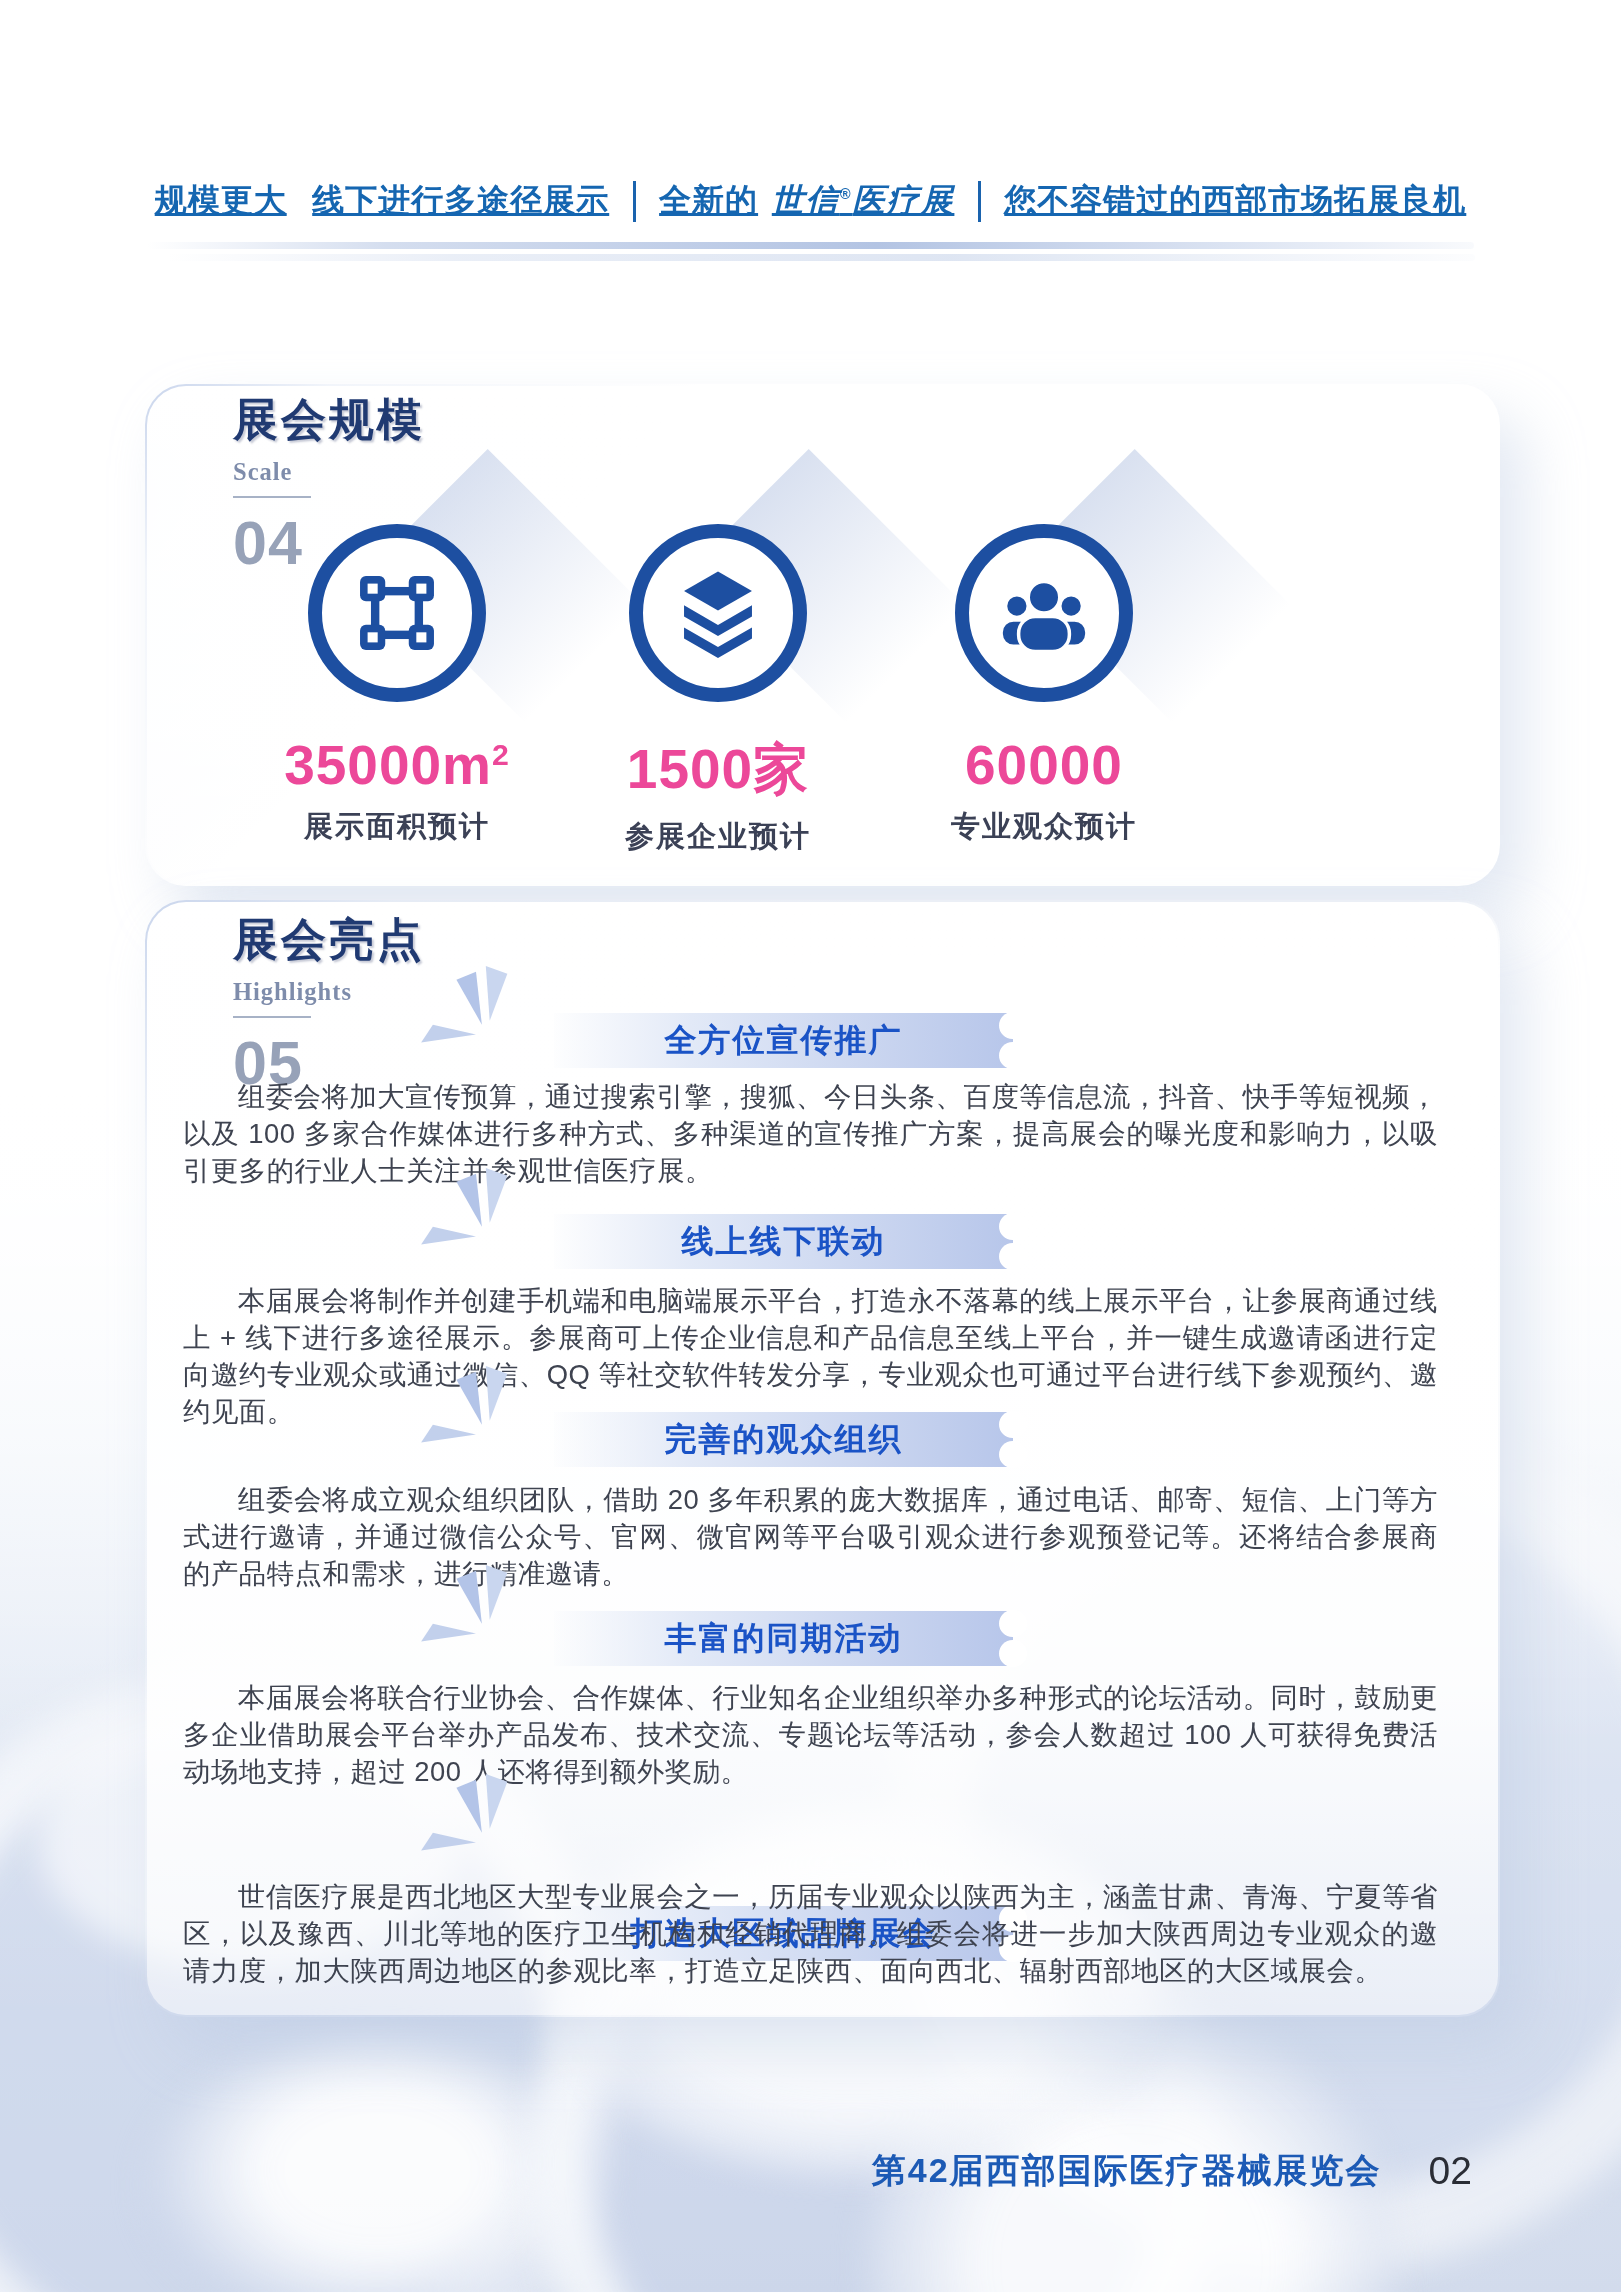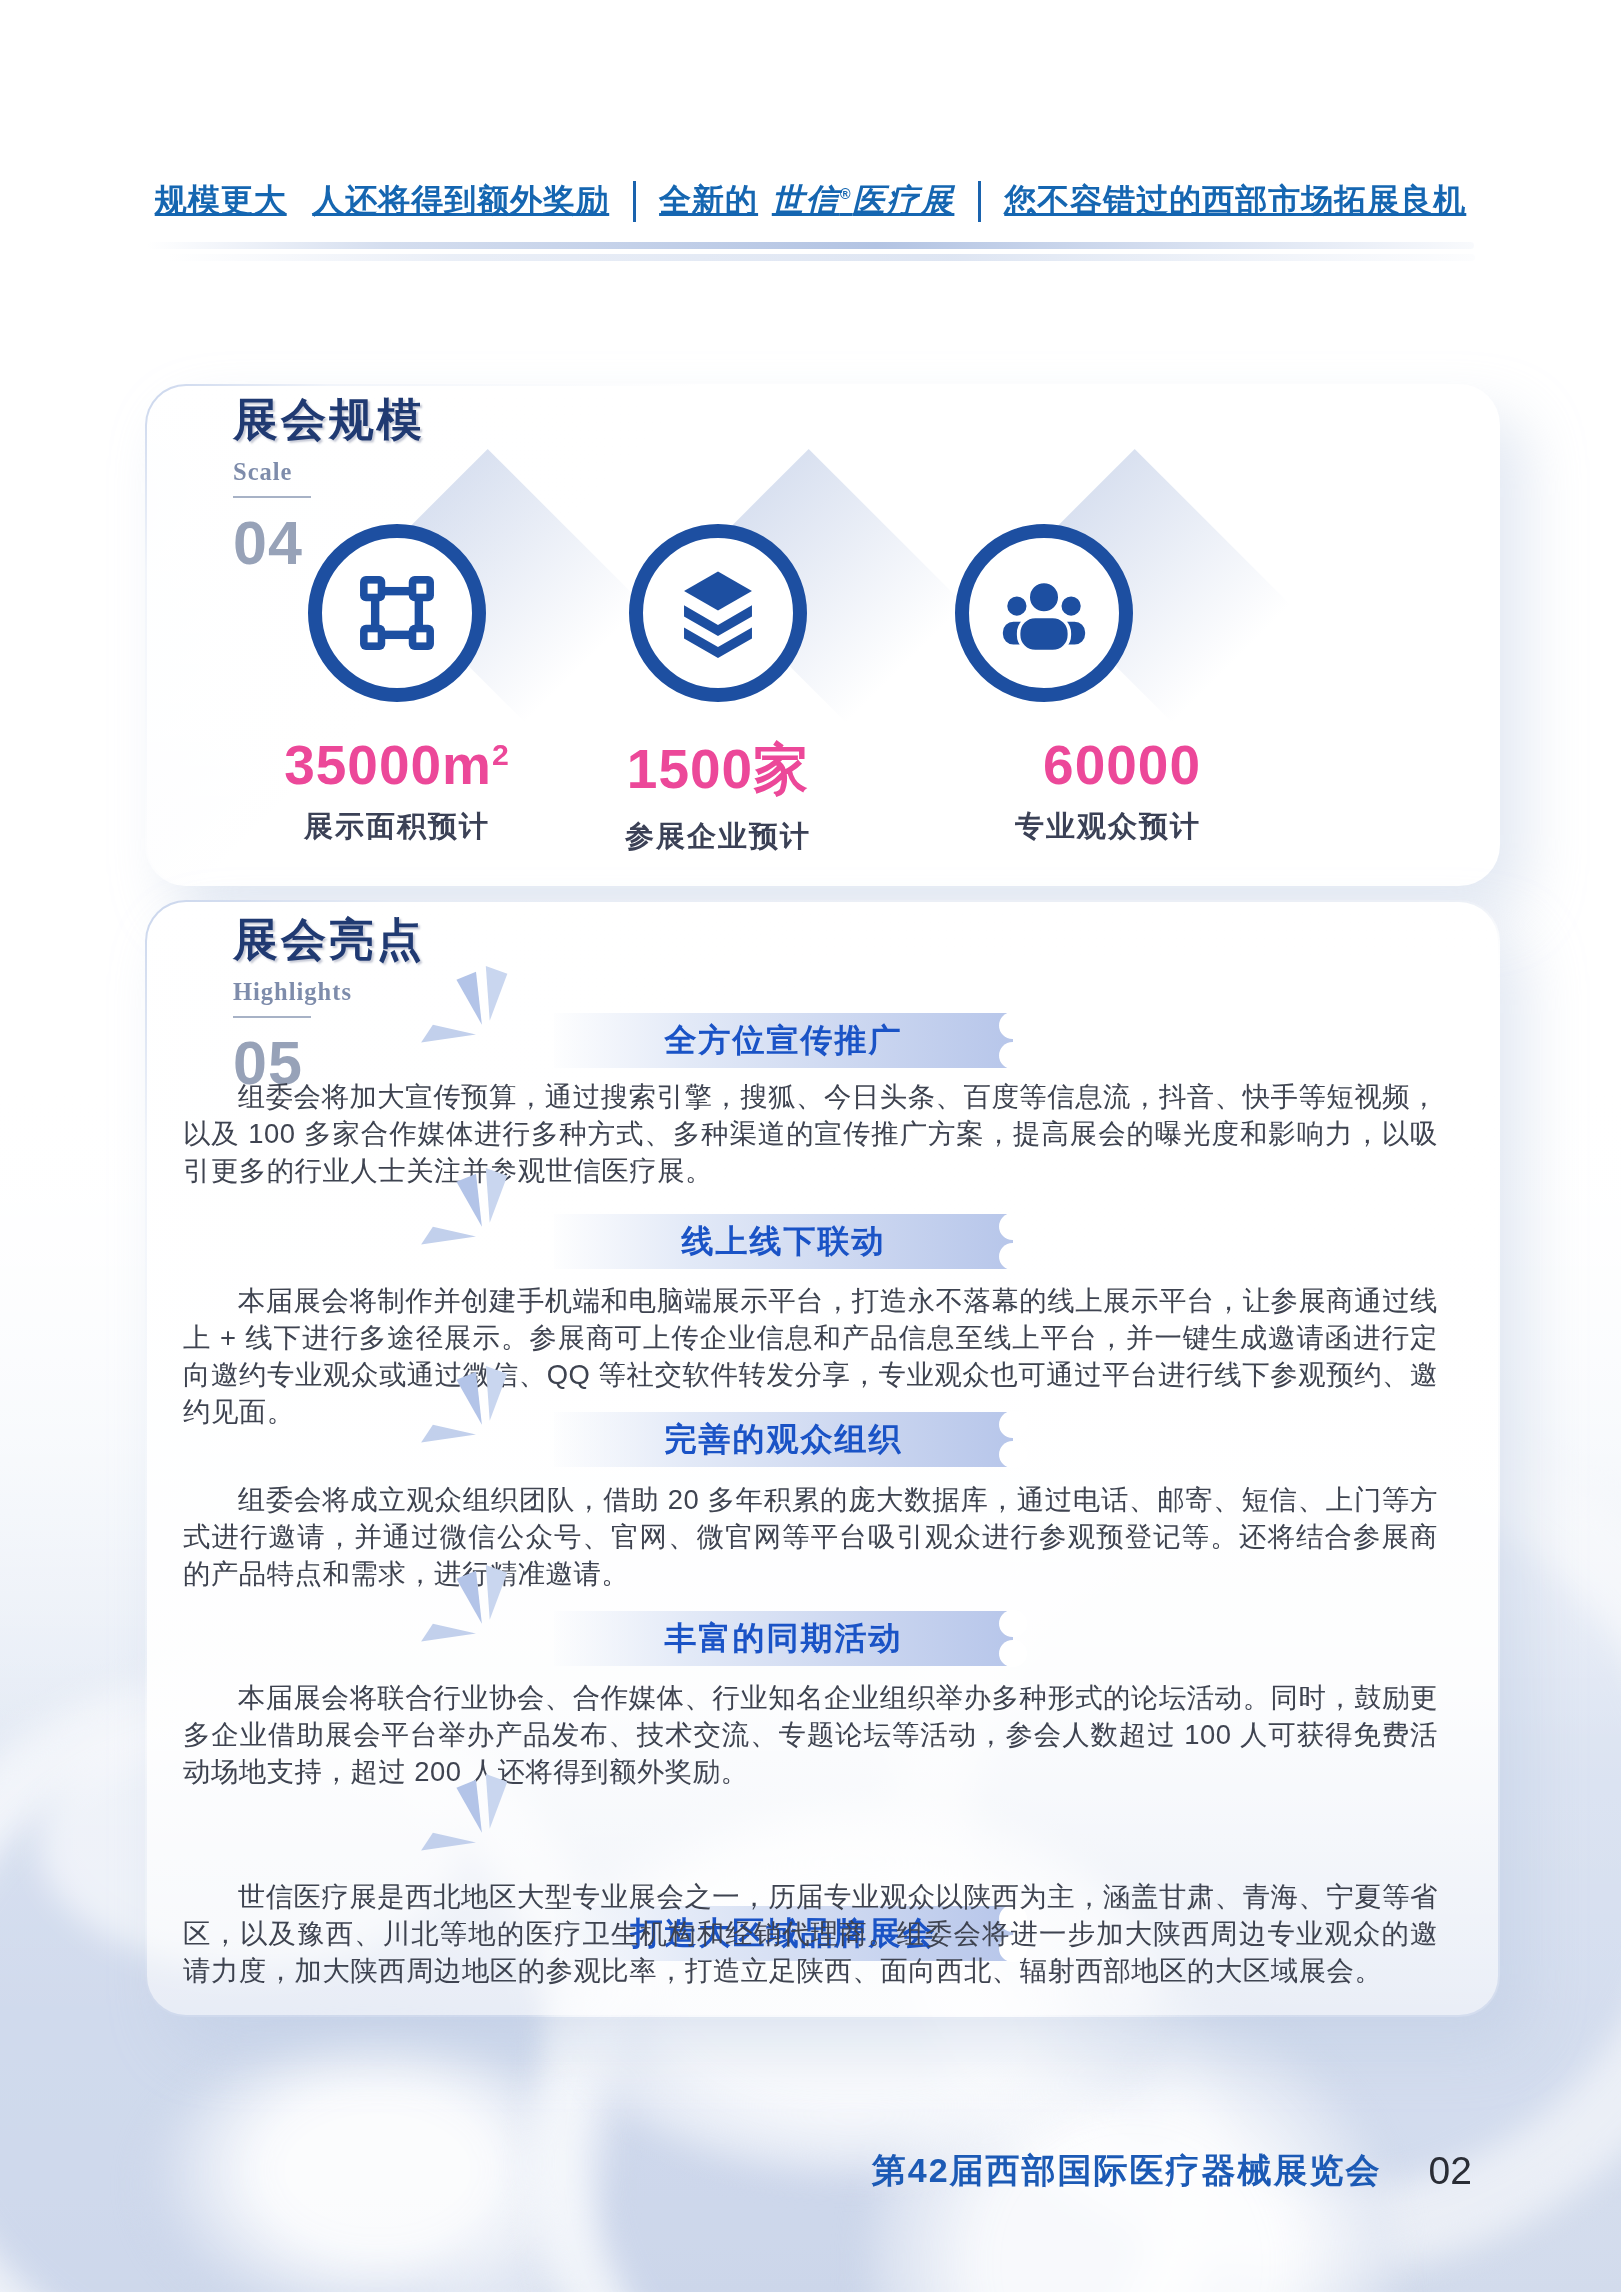--- a/index.html
+++ b/index.html
@@ -44,21 +44,21 @@
   .card2{left:145px;top:900px;width:1355px;height:1117px;}
   
   .sec-head{position:absolute;left:233px;z-index:3;}
   .sec-title{font-family:"Liberation Serif","DejaVu Serif",serif;font-weight:bold;font-size:45px;color:#203a72;
     letter-spacing:2.9px;text-shadow:2px 2px 2px rgba(30,45,90,0.25);}
   .sec-sub{font-family:"Liberation Serif","DejaVu Serif",serif;font-weight:bold;font-size:24.5px;color:#7e8cab;margin-top:7.8px;letter-spacing:1px;}
   .sec-line{width:78px;height:2px;background:#a7b2c6;margin-top:9.8px;}
   .sec-num{font-size:61px;font-weight:bold;color:#97a2b8;margin-top:10px;letter-spacing:1px;}
   
   .stat{position:absolute;top:524px;width:314px;text-align:center;z-index:3;}
-  .stat-c1{left:240px;} .stat-c2{left:561px;} .stat-c3{left:887px;text-align:right;}
+  .stat-c1{left:240px;} .stat-c2{left:561px;} .stat-c3{left:887px;}
   .stat-circle{position:relative;width:178px;height:178px;margin:0 auto;border-radius:50%;
     background:#ffffff;border:14.7px solid #1d4fa1;box-sizing:border-box;
     display:flex;align-items:center;justify-content:center;}
   .stat-shadow{position:absolute;left:50%;top:29px;width:167px;height:294px;z-index:-1;
     transform:translateX(-27.4px) rotate(-45deg);transform-origin:top left;
     background:linear-gradient(180deg,rgba(186,200,228,0.55),rgba(186,200,228,0) 75%);}
   .stat-value{margin-top:31px;font-size:55px;font-weight:bold;color:#ec4899;letter-spacing:1px;}
   .stat-value sup{font-size:0.55em;}
   .stat-label{margin-top:9.8px;font-size:29px;font-weight:bold;color:#3b4156;letter-spacing:2px;}
   
@@ -91,21 +91,21 @@
     <div class="bp-shape s5"></div>
     <div class="bp-shape s6"></div>
     <div class="bp-shape s7"></div>
     <div class="bp-fade"></div>
   </div>
 
   <div class="header">
     <span class="seg">
       <span>规模更大</span>
       <span class="hdr-gap"></span>
-      <span>人还将得到额外奖励</span>
+      <span>线下进行多途径展示</span>
     </span>
     <span class="vbar"></span>
     <span class="seg">
       <span>全新的</span>
       <span class="brand"><span>世信</span><sup>®</sup><span>医疗展</span></span>
     </span>
     <span class="vbar"></span>
     <span class="seg">
       <span>您不容错过的西部市场拓展良机</span>
     </span>

